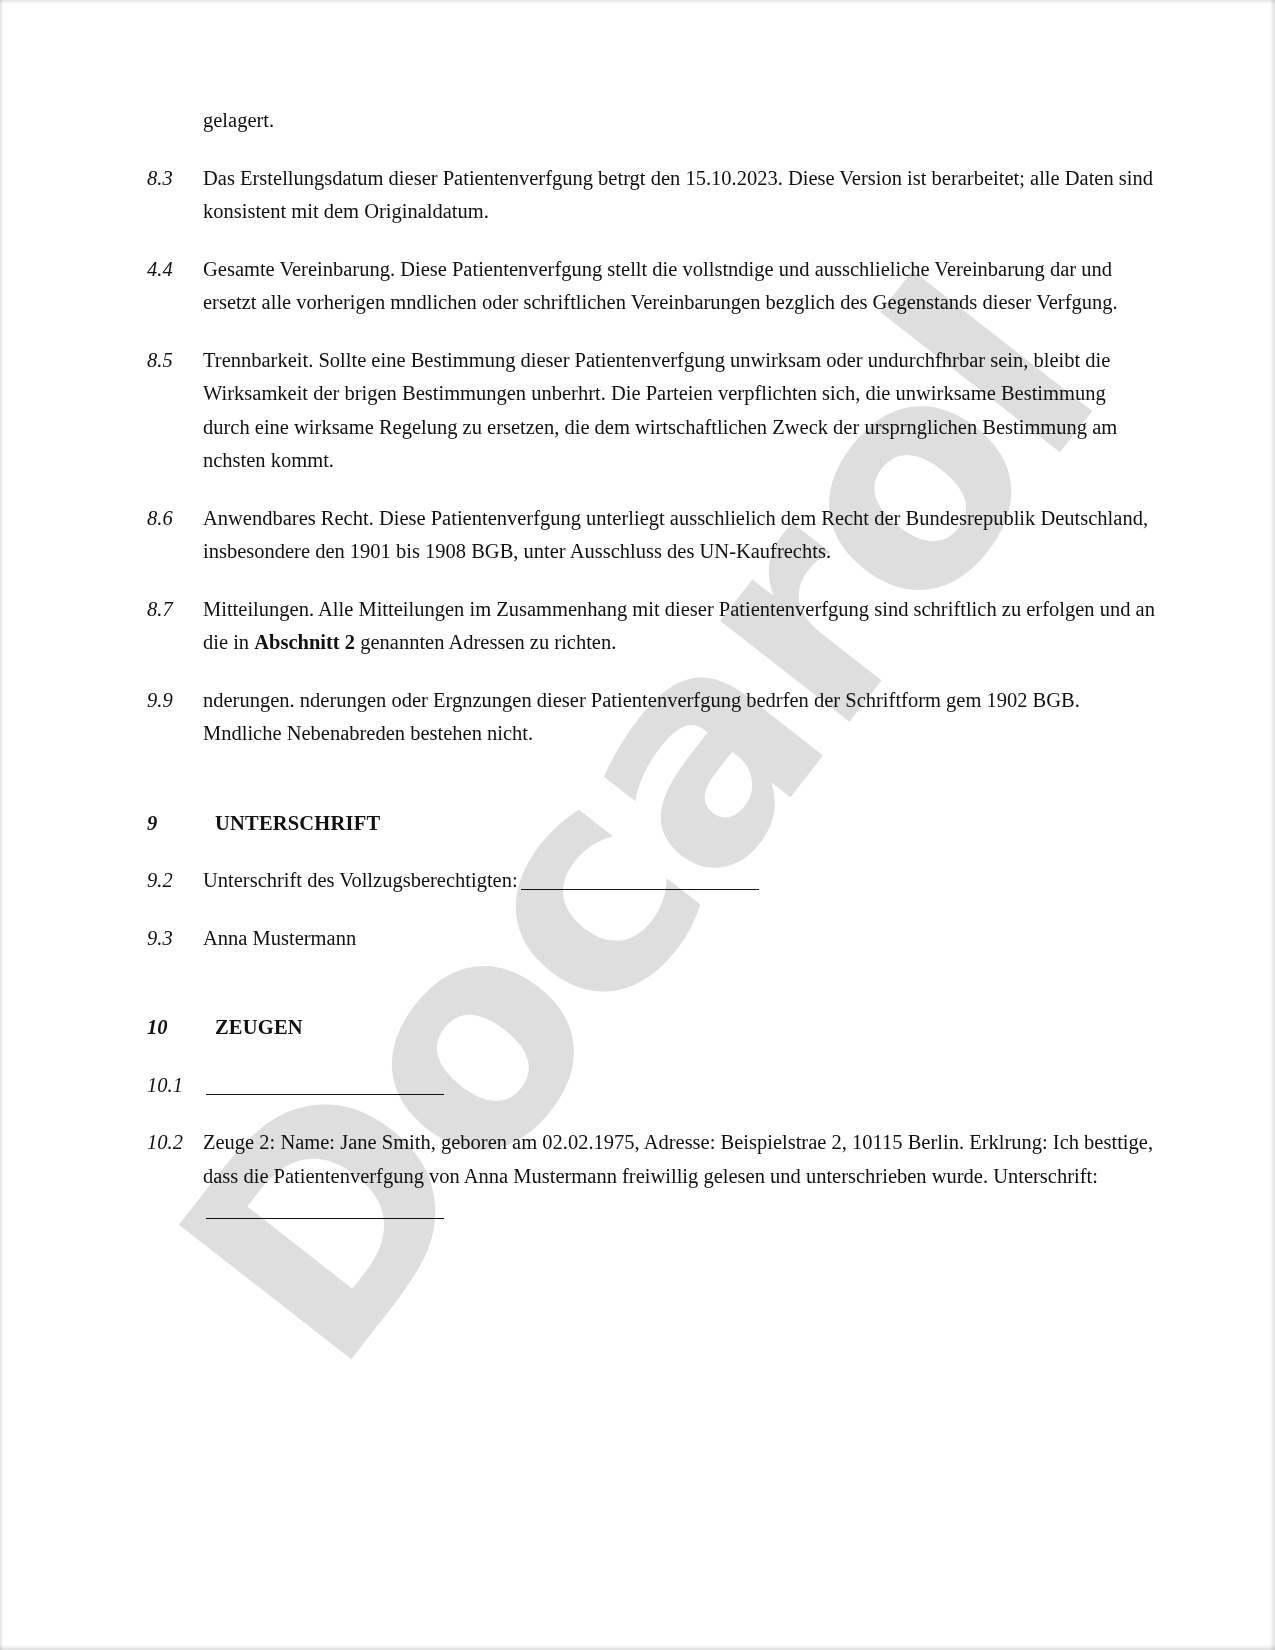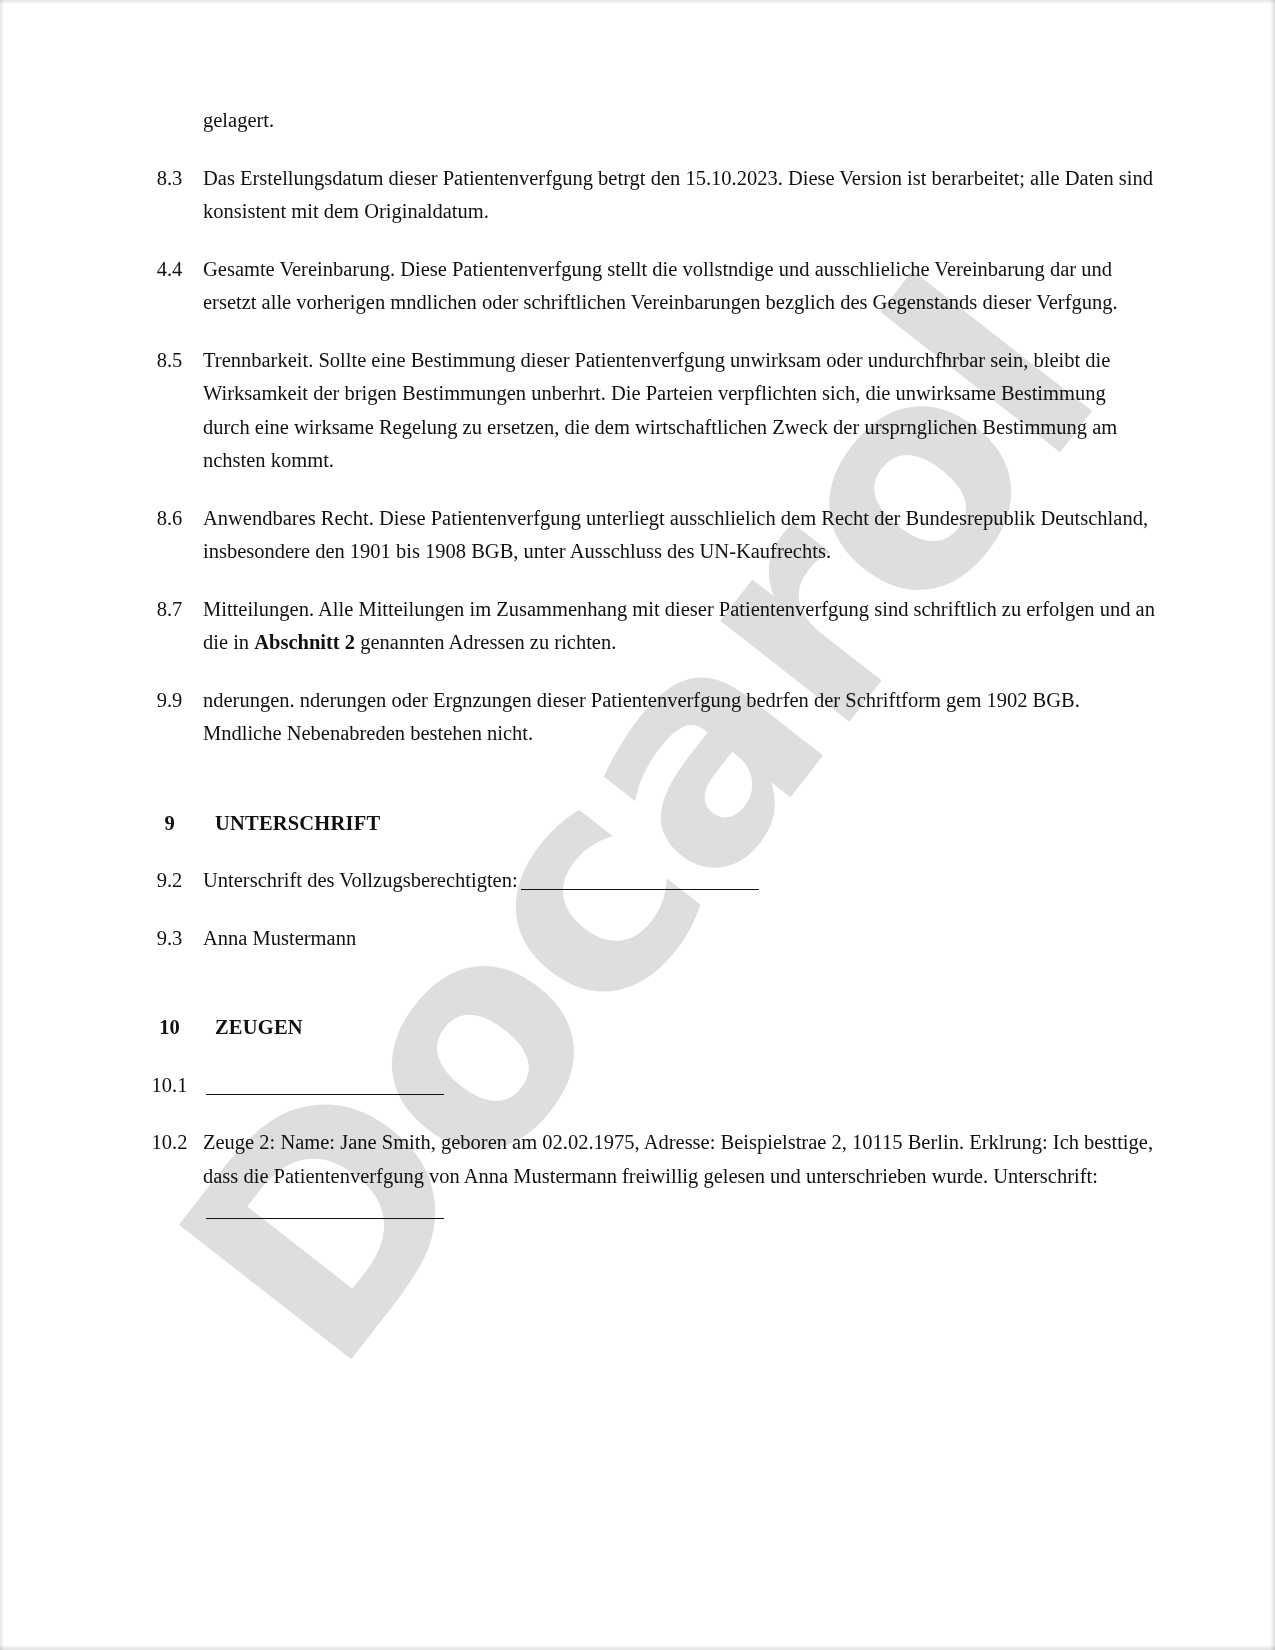--- a/index.html
+++ b/index.html
@@ -65,26 +65,27 @@
 
   .clause {
     display: flex;
     align-items: flex-start;
     margin-bottom: 24px;
   }
 
   .clause-num {
     flex: 0 0 56px;
     width: 56px;
-    text-align: center;
+    text-align: left;
     padding-right: 11px;
     box-sizing: border-box;
     font-size: 20.5px;
     line-height: 33.5px;
     white-space: nowrap;
+    font-style: italic;
   }
 
   .clause-body {
     flex: 1 1 auto;
     font-size: 20.5px;
     line-height: 33.5px;
     text-align: left;
     hyphens: none;
   }
 

